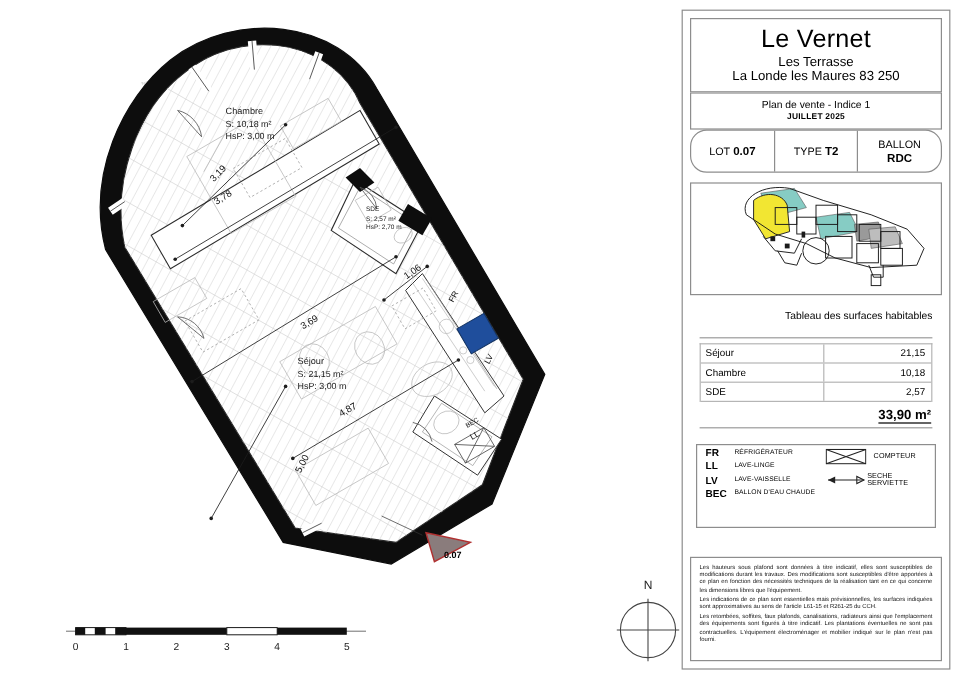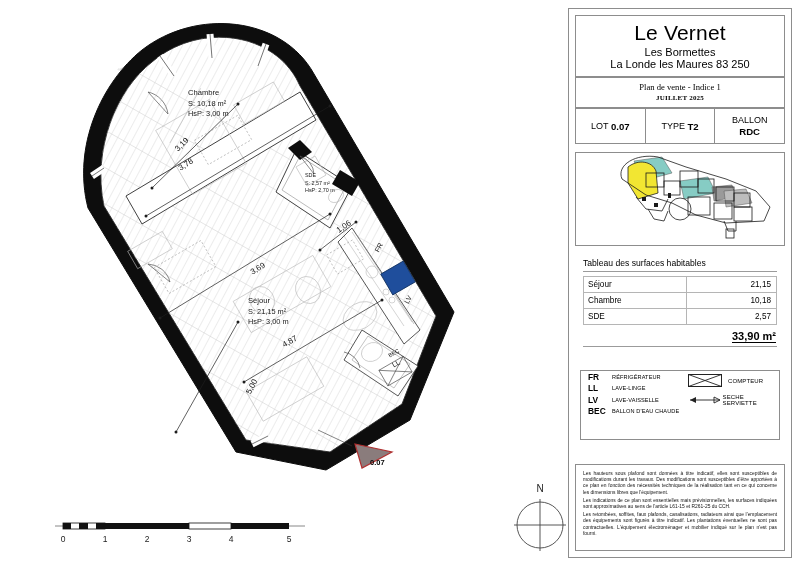--- a/index.html
+++ b/index.html
@@ -48,35 +48,35 @@
   }
   .cart-inner{position:absolute;inset:3px;}
 
   .blk{border:1px solid #8d8d8d;box-sizing:border-box;background:#fff;}
 
   .title-blk{position:absolute;left:3px;top:3px;right:3px;height:62px;}
   .title-main{text-align:center;font-size:21px;font-weight:normal;letter-spacing:.2px;margin-top:5px;}
   .title-sub1{text-align:center;font-size:11px;margin-top:1px;}
   .title-sub2{text-align:center;font-size:11px;margin-top:0px;}
 
-  .plan-blk{position:absolute;left:3px;top:65px;right:3px;height:31px;font-family:Liberation Serif, serif;}
+  .plan-blk{position:absolute;left:3px;top:65px;right:3px;height:31px;}
   .plan-line1{text-align:center;font-size:8.6px;margin-top:4px;}
   .plan-line2{text-align:center;font-size:7px;font-weight:bold;margin-top:2px;letter-spacing:.2px;}
 
-  .lot-blk{position:absolute;left:3px;top:96px;right:3px;height:36px;display:flex;}
+  .lot-blk{position:absolute;left:3px;top:96px;right:3px;height:36px;display:flex;border-radius:14px;}
   .lot-cell{flex:1;display:flex;align-items:center;justify-content:center;border-right:1px solid #8d8d8d;font-size:9px;}
   .lot-cell:last-child{border-right:none;}
   .lot-cell b{font-size:9.6px;}
   .lot-cell .stack{text-align:center;line-height:12px;}
 
   .key-blk{position:absolute;left:3px;top:140px;right:3px;height:92px;border:1px solid #8d8d8d;overflow:hidden;background:#fff;}
 
   
   .surf-blk{position:absolute;left:3px;top:243px;right:3px;height:100px;}
-  .surf-title{text-align:left;font-size:8.6px;padding:3px 0 3px;border-bottom:1px solid #9b9b9b;margin:0 8px;}
+  .surf-title{text-align:right;font-size:8.6px;padding:3px 0 13px;border-bottom:1px solid #9b9b9b;margin:0 8px;}
   .surf-table{margin:4px 8px 0;border:1px solid #b5b5b5;border-bottom:none;}
   .surf-row{display:flex;border-bottom:1px solid #b5b5b5;height:15px;align-items:center;}
   .surf-name{flex:1;padding-left:4px;font-size:8.2px;border-right:1px solid #b5b5b5;height:100%;display:flex;align-items:center;}
   .surf-val{width:84px;text-align:right;padding-right:5px;font-size:8.2px;}
   .surf-total{margin:5px 8px 0;text-align:right;font-size:11px;font-weight:bold;padding-right:1px;}
   .surf-rule{margin:4px 8px 0;border-top:1px solid #9b9b9b;}
 
   
   .leg-blk{position:absolute;left:8px;top:358px;right:8px;height:68px;border:1px solid #8d8d8d;}
   .leg-title{font-size:9.4px;font-weight:bold;text-decoration:underline;margin:5px 0 3px 7px;letter-spacing:.3px;}
@@ -342,21 +342,21 @@
         <line x1="9" y1="28" x2="61" y2="28" stroke="#444" stroke-width="0.9"></line>
       </svg>
     </div>
   </div>
 
   <div class="cartouche">
     <div class="cart-inner">
 
       <div class="blk title-blk">
         <div class="title-main">Le Vernet</div>
-        <div class="title-sub1">Les Bormettes</div>
+        <div class="title-sub1">Les Terrasse</div>
         <div class="title-sub2">La Londe les Maures 83 250</div>
       </div>
 
       <div class="blk plan-blk">
         <div class="plan-line1">Plan de vente - Indice 1</div>
         <div class="plan-line2">JUILLET 2025</div>
       </div>
 
       <div class="blk lot-blk">
         <div class="lot-cell">

